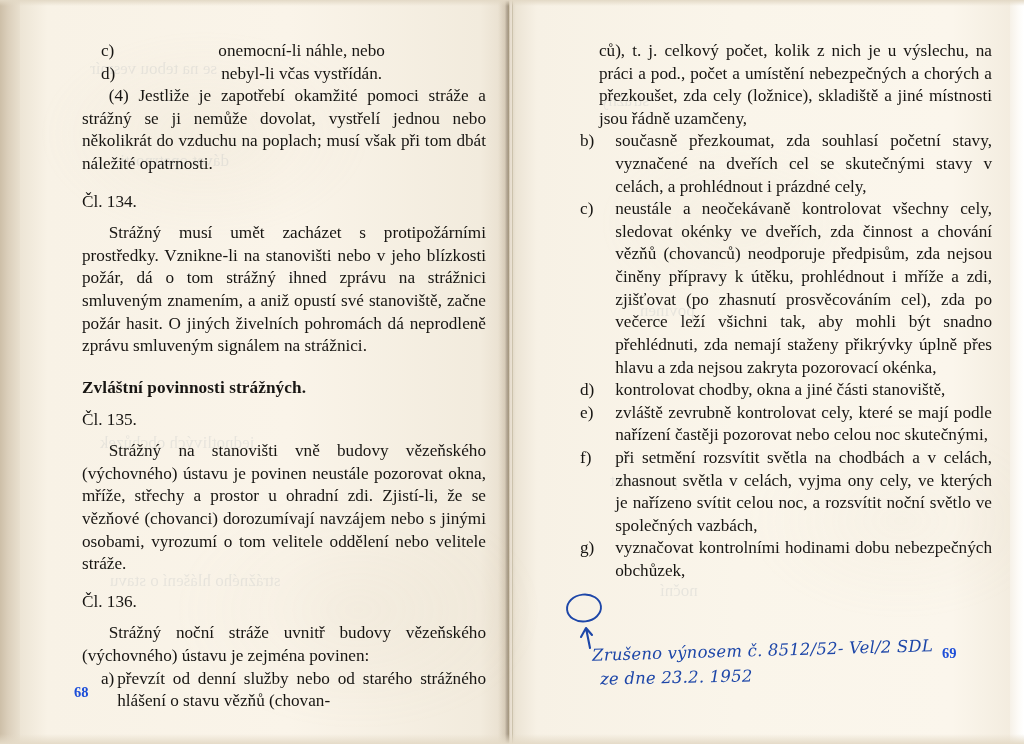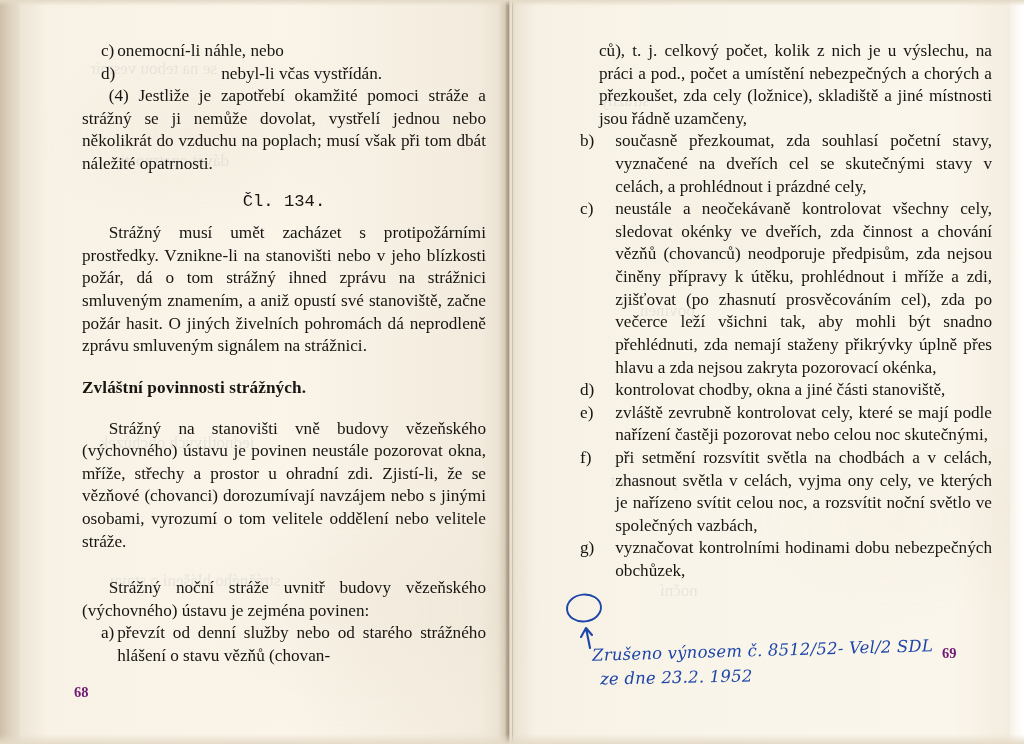--- a/index.html
+++ b/index.html
@@ -46,37 +46,37 @@
     font-size:17.2px;line-height:1.315;color:#171512;
     text-align:justify;text-justify:inter-word;
     -webkit-font-smoothing:antialiased;}
   .col.left{left:82px;width:404px;}
   .col.right{left:580px;width:412px;}
 
   .col p{margin:0;}
   .para{text-indent:1.55em;}
   .noindent{text-indent:0;}
   .heading{text-indent:0;font-weight:bold;letter-spacing:.1px;}
-  .art{text-align:center;text-indent:0;font-family:Liberation Mono, monospace;}
+  .art{text-align:left;text-indent:0;}
   .sp-sm{height:9px;}
   .sp-md{height:15px;}
   .sp-lg{height:19px;}
 
   
   .item{display:flex;text-indent:0;}
   .item .mk{flex:0 0 auto;width:2.05em;padding-left:1.1em;box-sizing:border-box;}
   .item .tx{flex:1 1 auto;text-align:justify;}
 
   
   .ghost{position:absolute;pointer-events:none;
     color:#8e9aa6;opacity:.16;font-size:17px;line-height:1.315;
     transform:scaleX(-1);filter:blur(.55px);white-space:nowrap;}
 
   
-  .folio{position:absolute;font-size:14.5px;font-weight:bold;color:#701a75;}
+  .folio{position:absolute;font-size:14.5px;font-weight:bold;color:#1d4ed8;}
   .folio.l{left:74px;top:684px;}
   .folio.r{left:942px;top:645px;}
 
   
   .hand{position:absolute;color:#1d46a8;
     font-family:"DejaVu Serif",serif;font-style:italic;
     letter-spacing:.2px;white-space:nowrap;}
   .hand.l1{left:592px;top:641px;font-size:16.5px;transform:rotate(-1.6deg);}
   .hand.l2{left:600px;top:668px;font-size:16.5px;transform:rotate(-1.2deg);}
   .ink-svg{position:absolute;left:0;top:0;width:1024px;height:744px;pointer-events:none;overflow:visible;}
@@ -106,44 +106,46 @@
   <div class="ghost" style="left:110px;top:570px;">strážného hlášení o stavu</div>
   <div class="ghost" style="left:600px;top:90px;">strážný</div>
   <div class="ghost" style="left:640px;top:300px;">povinen</div>
   <div class="ghost" style="left:610px;top:470px;">pozorovat</div>
   <div class="ghost" style="left:660px;top:580px;">noční</div>
 
   <div class="col left">
 
     <div class="item">
       <span class="mk">c)</span>
-      <span class="tx" style="text-align:left">onemocní-li náhle, nebo</span>
+      <span class="tx" style="text-align:center">onemocní-li náhle, nebo</span>
     </div>
 
     <div class="item">
       <span class="mk">d)</span>
       <span class="tx" style="text-align:center">nebyl-li včas vystřídán.</span>
     </div>
 
     <p class="para">(4) Jestliže je zapotřebí okamžité pomoci stráže a strážný se ji nemůže dovolat, vystřelí jednou nebo několikrát do vzduchu na poplach; musí však při tom dbát náležité opatrnosti.</p>
 
     <div class="sp-md"></div>
     <p class="art">Čl. 134.</p>
     <div class="sp-sm"></div>
 
     <p class="para">Strážný musí umět zacházet s protipožárními prostředky. Vznikne-li na stanovišti nebo v jeho blízkosti požár, dá o tom strážný ihned zprávu na strážnici smluveným znamením, a aniž opustí své stanoviště, začne požár hasit. O jiných živelních pohromách dá neprodleně zprávu smluveným signálem na strážnici.</p>
 
     <div class="sp-lg"></div>
     <p class="heading">Zvláštní povinnosti strážných.</p>
     <div class="sp-sm"></div>
+    <p class="art">Čl. 135.</p>
     <div class="sp-sm"></div>
 
     <p class="para">Strážný na stanovišti vně budovy vězeňského (výchovného) ústavu je povinen neustále pozorovat okna, mříže, střechy a prostor u ohradní zdi. Zjistí-li, že se vězňové (chovanci) dorozumívají navzájem nebo s jinými osobami, vyrozumí o tom velitele oddělení nebo velitele stráže.</p>
 
     <div class="sp-md"></div>
+    <p class="art">Čl. 136.</p>
     <div class="sp-sm"></div>
 
     <p class="para">Strážný noční stráže uvnitř budovy vězeňského (výchovného) ústavu je zejména povinen:</p>
 
     <div class="item">
       <span class="mk">a)</span>
       <span class="tx">převzít od denní služby nebo od starého strážného hlášení o stavu vězňů (chovan-</span>
     </div>
   </div>
 

